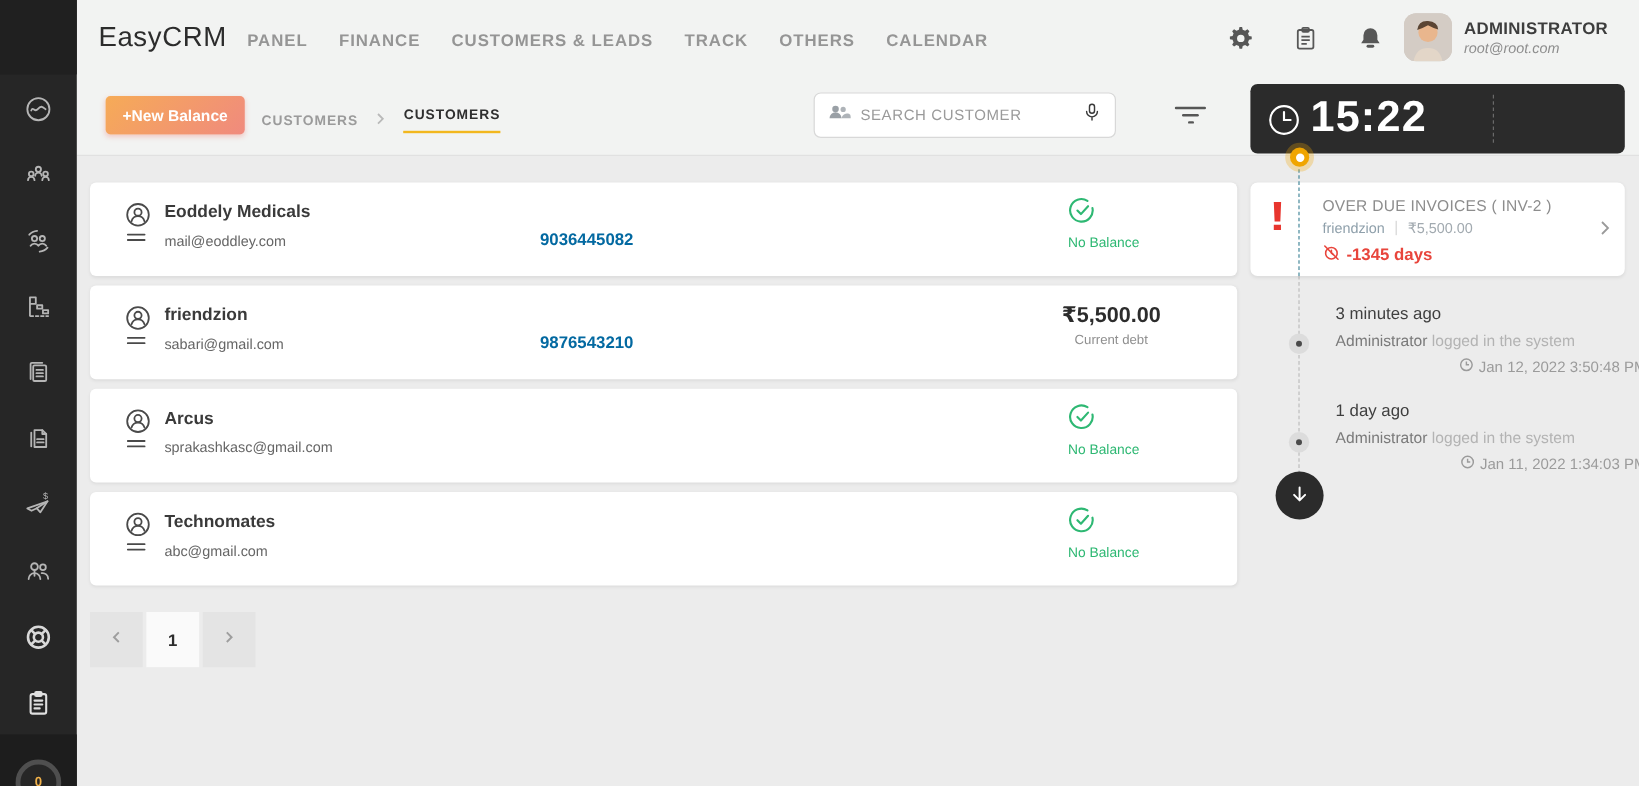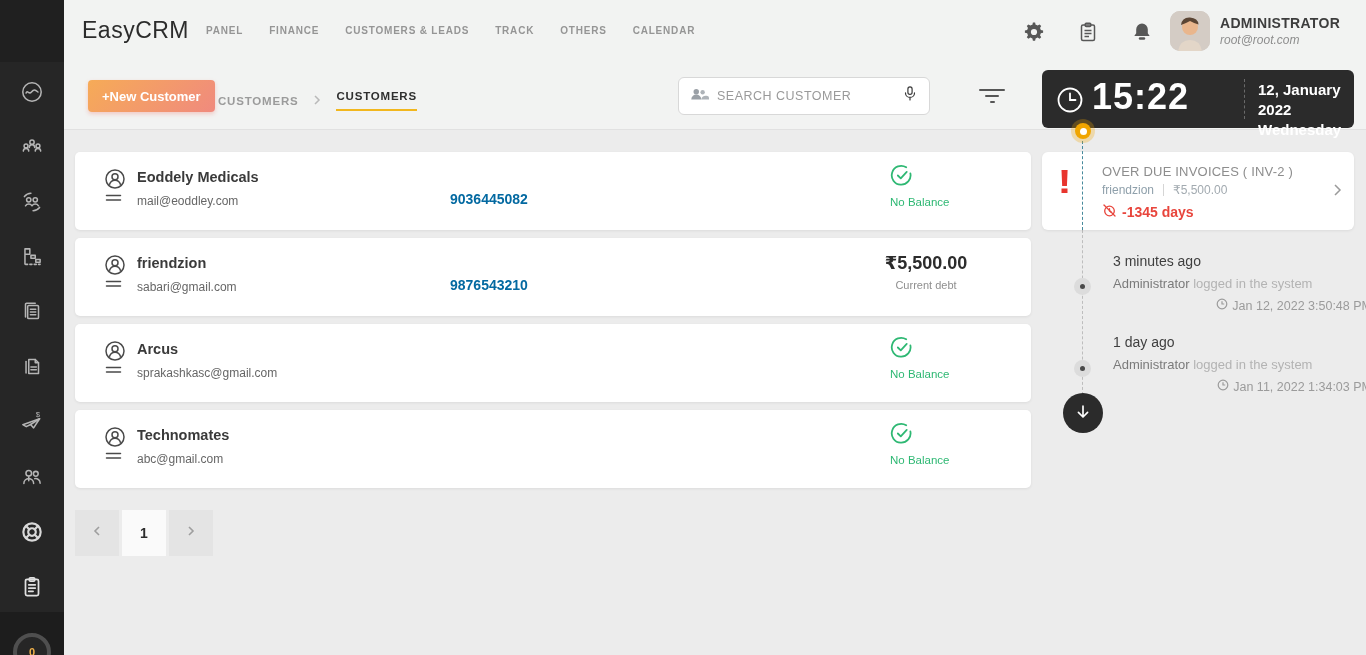--- a/index.html
+++ b/index.html
@@ -13,21 +13,21 @@
   .side-items { position:absolute; top:66px; left:0; width:64px; }
   .side-item { width:64px; height:55px; display:flex; align-items:center; justify-content:center; cursor:pointer; }
   .side-item svg { stroke:#b5b5b5; fill:none; stroke-width:1.4; stroke-linecap:round; stroke-linejoin:round; }
   .side-badge { position:absolute; left:13px; bottom:-16px; width:38px; height:38px; border-radius:50%; border:4px solid #4f4f4f;
     display:flex; align-items:center; justify-content:center; color:#f1b14a; font-size:11px; font-weight:bold; background:#262626; }
 
   
   .topband { position:absolute; left:64px; top:0; right:0; height:130px; background:#f2f3f2; border-bottom:1px solid #e1e1e1; }
   .logo { position:absolute; left:82px; top:17px; font-size:23px; color:#2c2c2c; letter-spacing:.5px; }
   .nav { position:absolute; left:206px; top:25px; display:flex; gap:26px; }
-  .nav-item { font-size:10px; font-weight:bold; letter-spacing:.8px; color:#959595; cursor:pointer; }
+  .nav-item { font-size:14px; font-weight:bold; letter-spacing:.8px; color:#959595; cursor:pointer; }
   .hdr-icons { position:absolute; left:1022px; top:20px; display:flex; gap:30px; align-items:center; }
   .hdr-icon { width:24px; height:24px; cursor:pointer; display:flex; align-items:center; justify-content:center; }
   .user-box { position:absolute; left:1170px; top:11px; display:flex; gap:10px; align-items:center; cursor:pointer; }
   .avatar { width:40px; height:40px; border-radius:10px; overflow:hidden; background:#cfc7c0; }
   .user-name { font-size:14px; font-weight:bold; color:#3d3d3d; letter-spacing:.3px; }
   .user-email { font-size:12px; color:#8d8d8d; margin-top:2px;font-style:italic; }
 
   
   .btn-new { position:absolute; left:88px; top:80px; height:32px; padding:0 14px; border:none; border-radius:4px;
     background:linear-gradient(135deg,#f6ab57 0%,#f08a7e 100%); color:#fff; font-size:13px; font-weight:bold; cursor:pointer;
@@ -238,21 +238,21 @@
         <path d="M11 14 q1-8 9-7.5 q8 .5 8.5 7 q-4-1-8.5-3.5 q-4.5 2.5-9 4z" fill="#5b4534"></path>
         <path d="M8 40 q2-11 12-11 t12 11z" fill="#e3d6c8"></path>
       </svg>
   </span>
   <span>
     <div class="user-name">ADMINISTRATOR</div>
     <div class="user-email">root@root.com</div>
   </span>
 </div>
 
-<button class="btn-new">+New Customer</button>
+<button class="btn-new">+New Balance</button>
 <div class="crumbs">
   <span class="crumb-parent">CUSTOMERS</span>
   <span class="crumb-sep"><svg width="10" height="12" viewBox="0 0 10 12">
         <polyline points="3,2 7,6 3,10"></polyline>
       </svg></span>
   <span class="crumb-current">CUSTOMERS</span>
 </div>
 <div class="searchbox">
   <span>
     <svg width="20" height="17" viewBox="0 0 22 17" fill="#9aa0a6">
@@ -363,24 +363,20 @@
 
 <div class="clock-card">
   <span class="clock-ic">
     <svg width="28" height="28" viewBox="0 0 28 28" style="stroke:#fff;fill:none;stroke-width:1.8;stroke-linecap:round">
         <circle cx="14" cy="14" r="11.5"></circle>
         <path d="M14 7.5 V14 h5.5"></path>
       </svg>
   </span>
   <div class="clock-time">15:22</div>
   <div class="clock-sep"></div>
-  <div class="clock-date">
-    <div>12, January 2022</div>
-    <div>Wednesday</div>
-  </div>
 </div>
 
 <div class="t-marker">
     <span class="ring">
       <span class="core"></span>
     </span>
   </div>
 <div class="t-line-gray"></div>
 
 <div class="overdue-card">

